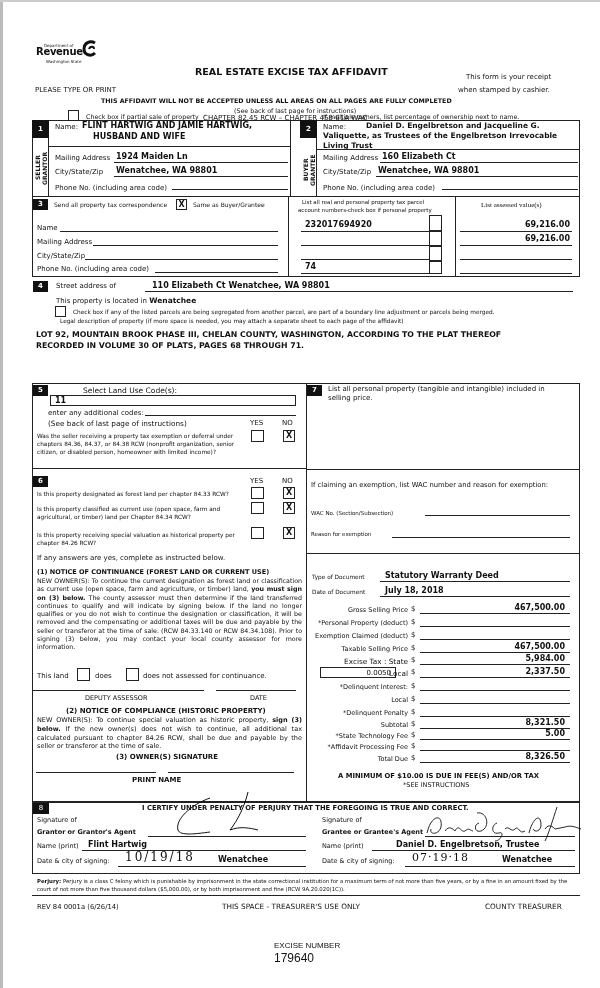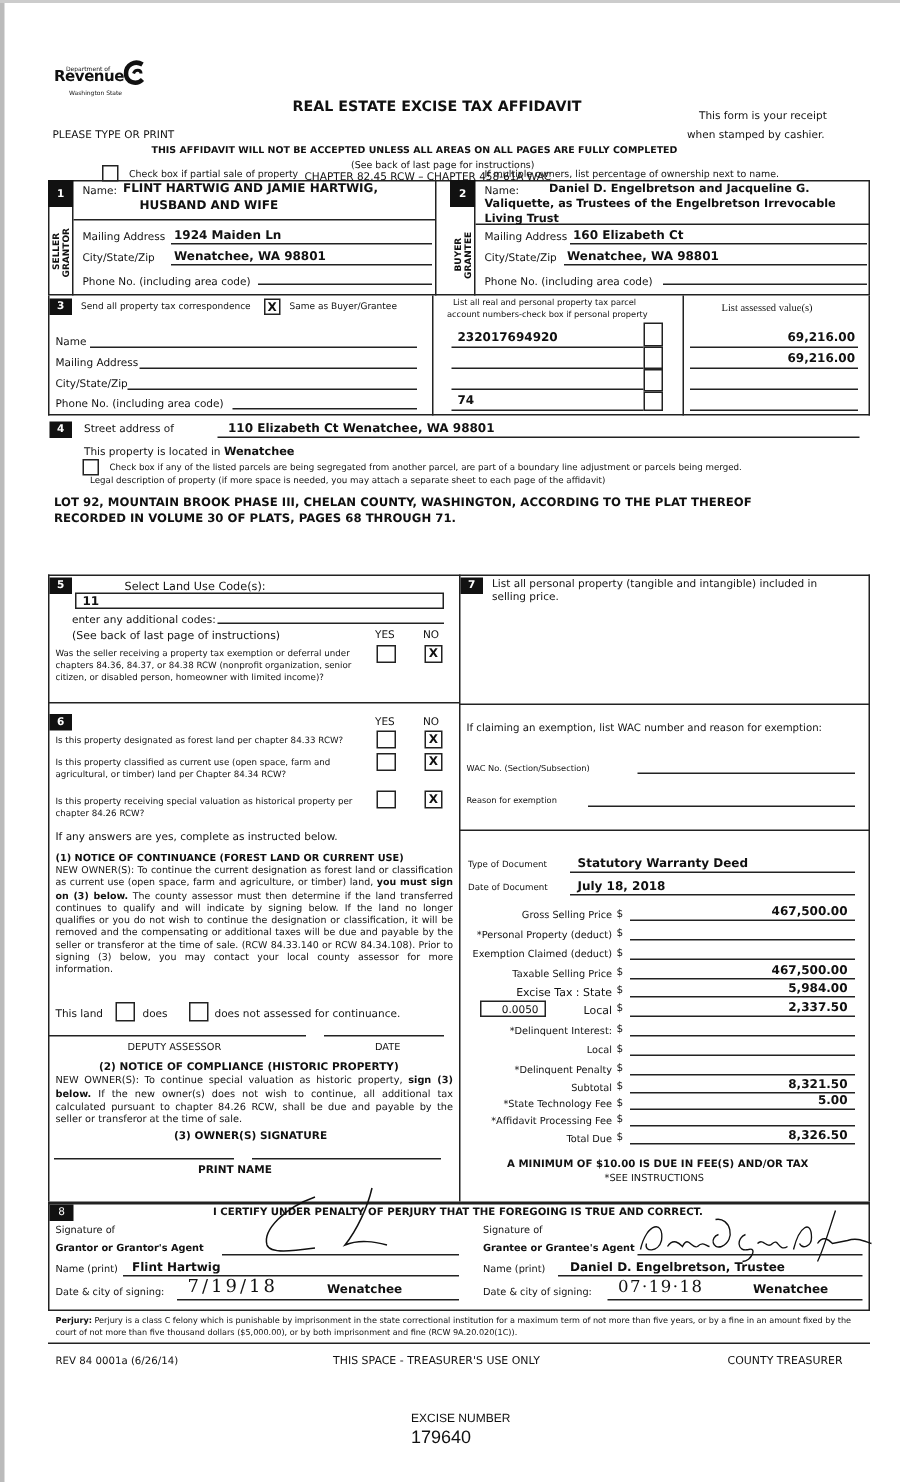--- a/index.html
+++ b/index.html
@@ -277,21 +277,21 @@
     <div class="money-val" style="left:420px;top:642px;">467,500.00</div>
     <div class="money-line" style="left:420px;top:652px;"></div>
   </div>
   <div>
     <div class="money-lbl" style="left:313px;top:657px;font-size:7.3px;">Excise Tax :  State</div>
     <div class="money-dol" style="left:411px;top:656px;">$</div>
     <div class="money-val" style="left:420px;top:654px;">5,984.00</div>
     <div class="money-line" style="left:420px;top:664px;"></div>
   </div>
   <div>
-    <div class="abs" style="left:320px;top:667px;width:44px;height:11px;border:1px solid #222;">
+    <div class="abs" style="left:320px;top:667px;width:76px;height:11px;border:1px solid #222;">
       <span style="position:absolute;right:4px;top:1px;font-size:7px;">0.0050</span>
     </div>
     <div class="money-lbl" style="left:313px;top:669px;font-size:7.3px;">Local</div>
     <div class="money-dol" style="left:411px;top:668px;">$</div>
     <div class="money-val" style="left:420px;top:667px;">2,337.50</div>
     <div class="money-line" style="left:420px;top:677px;"></div>
   </div>
   <div>
     <div class="money-lbl" style="left:313px;top:683px;">*Delinquent Interest:</div>
     <div class="money-dol" style="left:411px;top:682px;">$</div>
@@ -349,37 +349,37 @@
   <svg class="sig" style="left:150px;top:790px;" width="130" height="50" viewBox="0 0 130 50">
     <path d="M60 8 C 40 15, 25 30, 28 40 C 30 46, 45 44, 60 42" fill="none" stroke="#111" stroke-width="1"></path>
     <path d="M98 2 C 95 15, 88 30, 80 40 C 90 36, 100 38, 108 40" fill="none" stroke="#111" stroke-width="1"></path>
     <path d="M115 16 L116 18" stroke="#111" stroke-width="1"></path>
   </svg>
 
   <div class="lbl" style="left:37px;top:842px;font-size:6.5px;">Name (print)</div>
   <div class="val" style="left:88px;top:840px;">Flint Hartwig</div>
   <div class="line" style="left:82px;top:850px;width:224px;"></div>
   <div class="lbl" style="left:37px;top:857px;font-size:6.5px;">Date &amp; city of signing:</div>
-  <div class="abs" style="left:125px;top:850px;font-size:12px;font-family:'DejaVu Serif', serif;letter-spacing:2px;">7/19/18</div>
+  <div class="abs" style="left:125px;top:850px;font-size:12px;font-family:'DejaVu Serif', serif;letter-spacing:2px;">10/19/18</div>
   <div class="val" style="left:218px;top:855px;">Wenatchee</div>
   <div class="line" style="left:118px;top:866px;width:188px;"></div>
 
   <div class="lbl" style="left:322px;top:816px;font-size:6.5px;">Signature of</div>
   <div class="lbl b" style="left:322px;top:828px;font-size:6.5px;">Grantee or Grantee's Agent</div>
   <div class="line" style="left:425px;top:836px;width:150px;"></div>
   <svg class="sig" style="left:425px;top:805px;" width="160" height="38" viewBox="0 0 160 38">
     <path d="M2 28 C 6 10, 18 8, 16 22 C 14 30, 4 30, 6 24 M20 26 C 24 20, 28 24, 30 26 C 34 18, 36 28, 40 26 C 44 22, 46 26, 48 26" fill="none" stroke="#111" stroke-width="0.9"></path>
     <path d="M52 8 C 62 6, 66 22, 56 26 C 50 28, 48 20, 54 18" fill="none" stroke="#111" stroke-width="0.9"></path>
     <path d="M72 18 C 66 20, 66 30, 74 28 C 80 26, 76 36, 70 36 M80 24 C 84 20, 86 28, 90 24 C 94 20, 94 30, 100 26" fill="none" stroke="#111" stroke-width="0.9"></path>
     <path d="M104 28 C 108 12, 116 8, 116 20 C 116 26, 110 28, 108 24 M120 24 C 124 18, 128 22, 130 24 L 140 22 C 146 20, 150 22, 156 24" fill="none" stroke="#111" stroke-width="0.9"></path>
     <path d="M132 2 C 128 14, 124 28, 120 36" fill="none" stroke="#111" stroke-width="0.9"></path>
   </svg>
 
   <div class="lbl" style="left:322px;top:842px;font-size:6.5px;">Name (print)</div>
-  <div class="val" style="left:380px;top:840px;text-align:center;">Daniel D. Engelbretson, Trustee</div>
+  <div class="val" style="left:396px;top:840px;text-align:center;">Daniel D. Engelbretson, Trustee</div>
   <div class="line" style="left:372px;top:850px;width:203px;"></div>
   <div class="lbl" style="left:322px;top:857px;font-size:6.5px;">Date &amp; city of signing:</div>
   <div class="abs" style="left:412px;top:851px;font-size:11px;font-family:'DejaVu Serif', serif;letter-spacing:1px;">07·19·18</div>
   <div class="val" style="left:502px;top:855px;">Wenatchee</div>
   <div class="line" style="left:405px;top:866px;width:170px;"></div>
 </div>
 
 <div>
   <div class="para" style="left:37px;top:878px;width:540px;font-size:5.4px;line-height:7.5px;text-align:left;">
     <span class="b">Perjury:</span>

